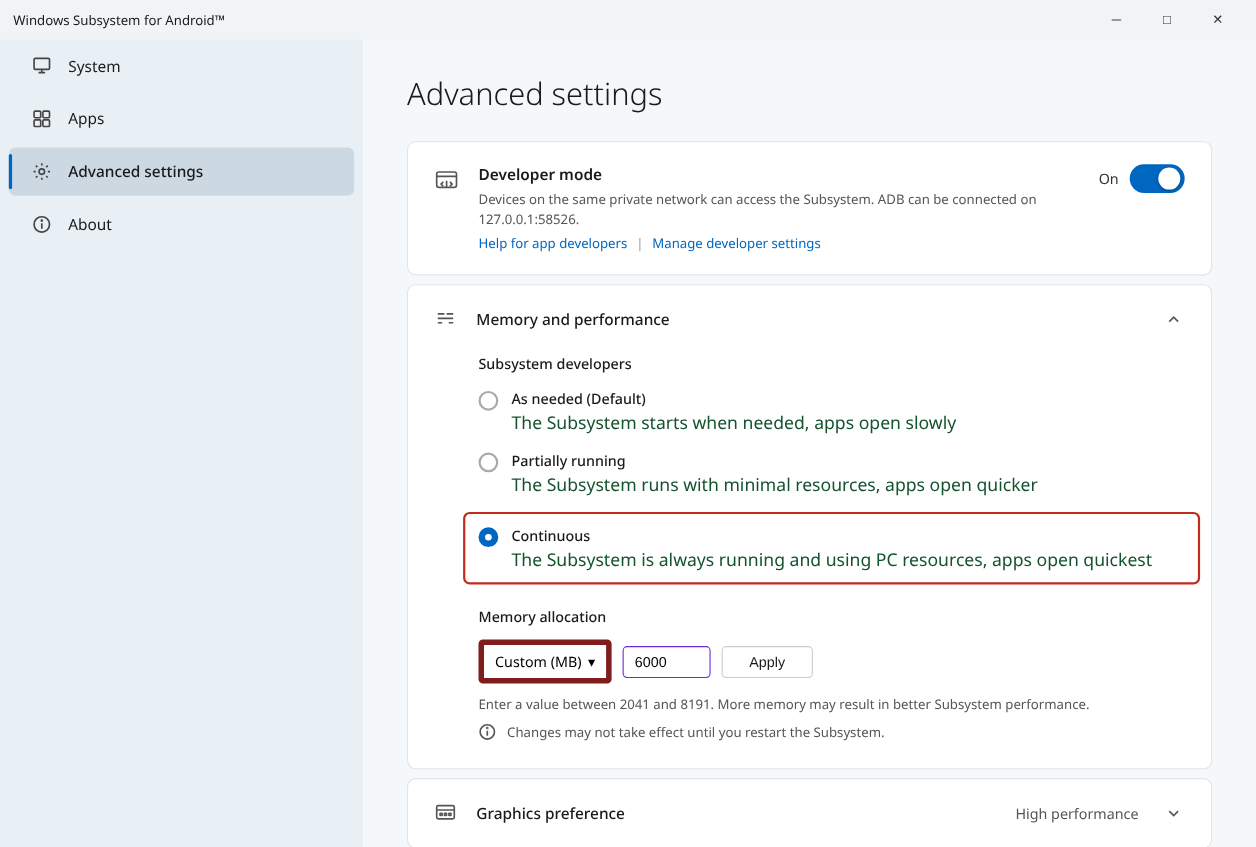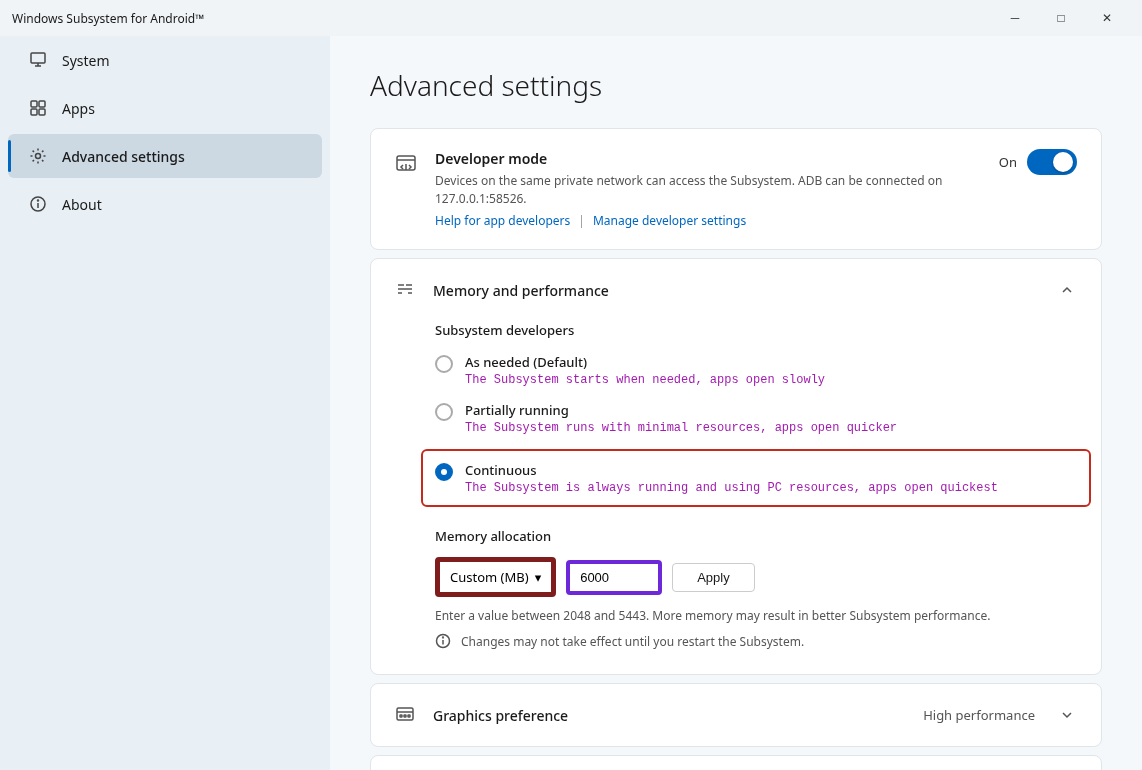--- a/index.html
+++ b/index.html
@@ -270,23 +270,22 @@
       background: white;
     }
     .radio-text { flex: 1; }
     .radio-label {
       font-size: 13px;
       font-weight: 500;
       color: #1a1a1a;
       margin-bottom: 2px;
     }
     .radio-desc {
-      font-size: 12px;
-      color: #a21caf;
-      font-family: Liberation Mono, monospace;
+      font-size: 16px;
+      color: #14532d;
     }
 
     
     .memory-allocation-title {
       font-size: 13px;
       font-weight: 500;
       color: #1a1a1a;
       margin-top: 20px;
       margin-bottom: 12px;
     }
@@ -302,23 +301,23 @@
       border-radius: 4px;
       font-size: 13px;
       background: white;
       cursor: pointer;
       display: flex;
       align-items: center;
       gap: 6px;
     }
     .select-box-text { font-size: 13px; }
     .input-box {
-      width: 96px;
+      width: 80px;
       padding: 6px 10px;
-      border: 4px solid #6d28d9;
+      border: 1px solid #6d28d9;
       border-radius: 4px;
       font-size: 13px;
       text-align: left;
     }
     .apply-btn {
       padding: 6px 24px;
       background: white;
       border: 1px solid #ccc;
       border-radius: 4px;
       font-size: 13px;
@@ -509,21 +508,21 @@
 
         <div class="memory-allocation-title">Memory allocation</div>
         <div class="memory-controls">
           <div class="select-box">
             <span class="select-box-text">Custom (MB)</span>
             <span>▾</span>
           </div>
           <input class="input-box" type="text" value="6000" style="">
           <button class="apply-btn">Apply</button>
         </div>
-        <div class="memory-hint">Enter a value between 2048 and 5443. More memory may result in better Subsystem performance.</div>
+        <div class="memory-hint">Enter a value between 2041 and 8191. More memory may result in better Subsystem performance.</div>
         <div class="info-row">
           <span class="info-icon">
             <svg width="16" height="16" viewBox="0 0 16 16" fill="none" stroke="#555" stroke-width="1.5">
               <circle cx="8" cy="8" r="6.5"></circle>
               <line x1="8" y1="7" x2="8" y2="11.5"></line>
               <circle cx="8" cy="4.5" r="0.4" fill="#555"></circle>
             </svg>
           </span>
           <span class="info-text">Changes may not take effect until you restart the Subsystem.</span>
         </div>

